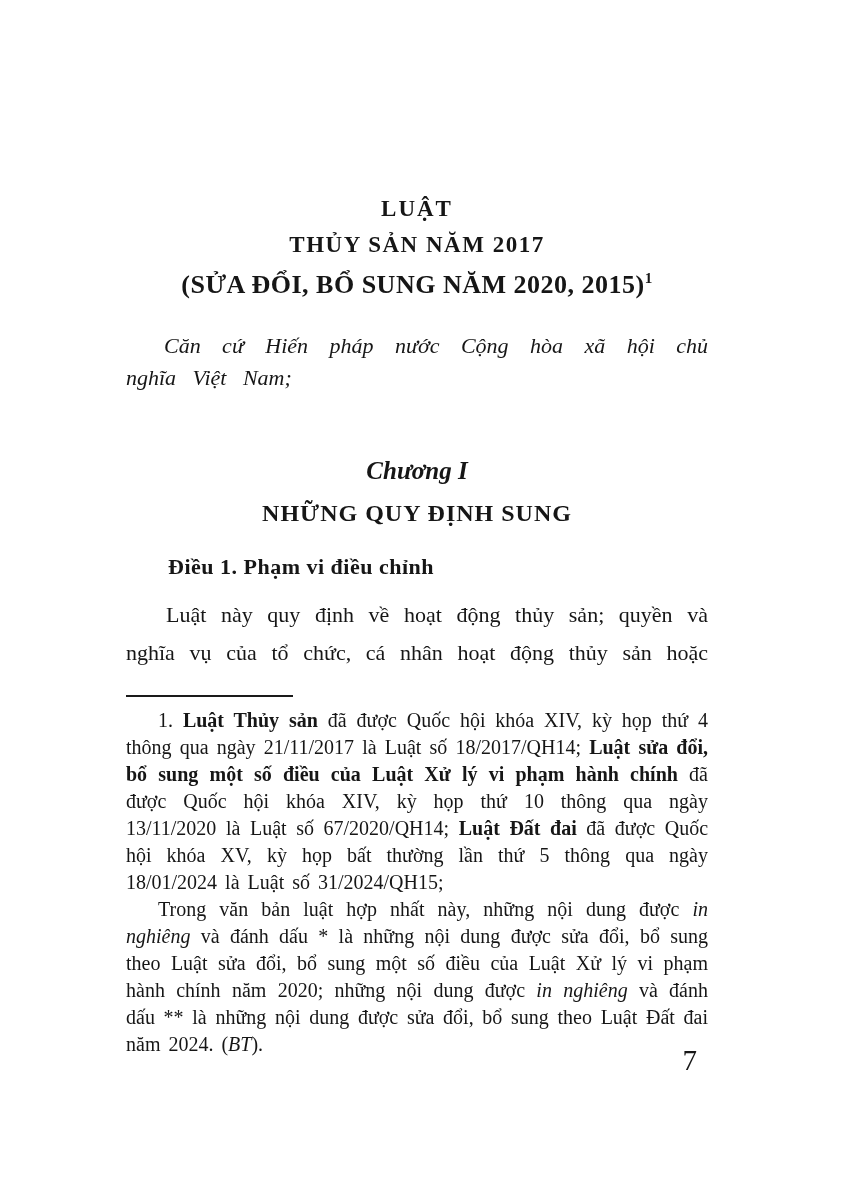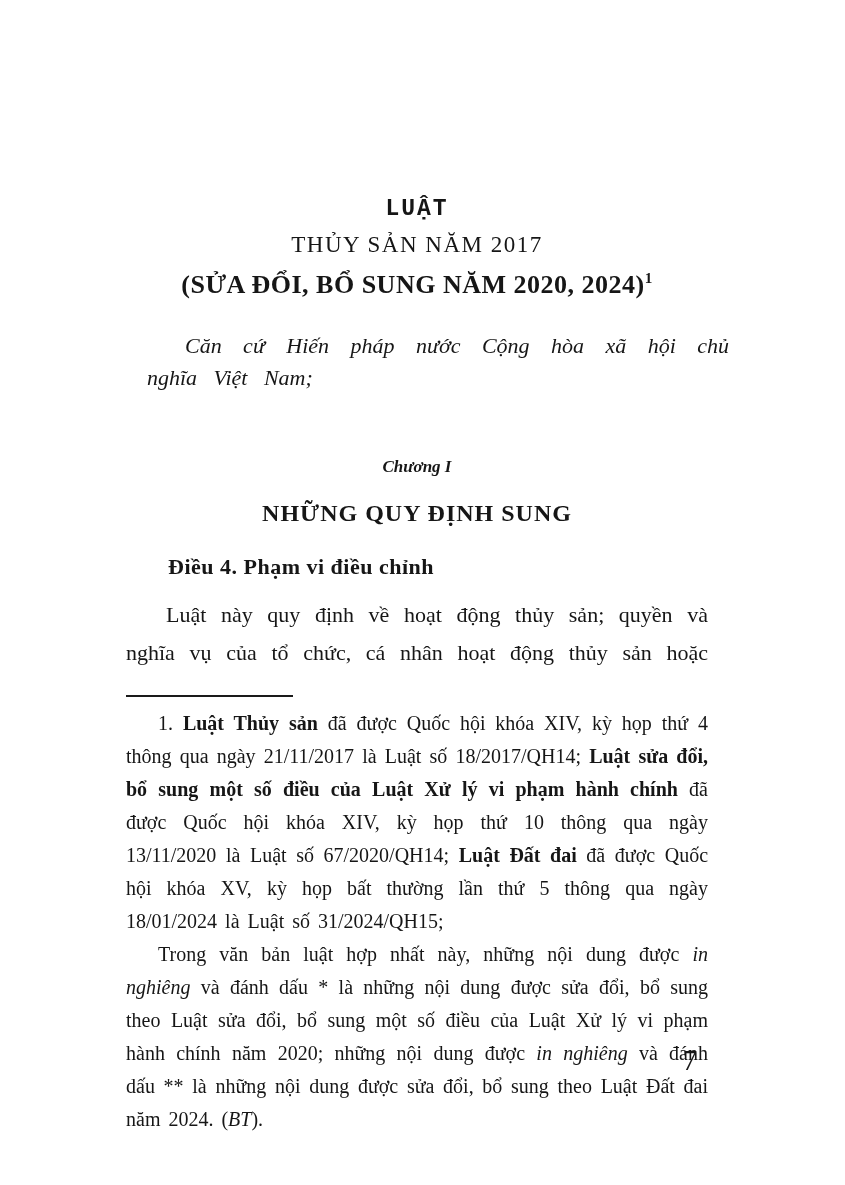--- a/index.html
+++ b/index.html
@@ -24,26 +24,25 @@
     padding: 0;
     font-weight: normal;
   }
 
   .t1 {
     top: 196px;
     text-align: center;
     font-weight: 700;
     font-size: 23px;
     letter-spacing: 2px;
-    font-family: Liberation Mono, monospace;
   }
   .t2 {
     top: 232px;
     text-align: center;
-    font-weight: 400;
+    font-weight: 700;
     font-size: 23px;
     letter-spacing: 1.5px;
   }
   .t3 {
     top: 270px;
     text-align: center;
     font-weight: 700;
     font-size: 26px;
     letter-spacing: 0.5px;
     white-space: nowrap;
@@ -51,39 +50,38 @@
   .t3 sup {
     font-size: 58%;
     vertical-align: super;
     line-height: 0;
   }
 
   .preamble {
     font-style: italic;
     font-size: 22px;
     line-height: 32px;
-    margin-left: 21px;
   }
   .p1 {
     top: 330px;
     text-align: justify;
     text-indent: 38px;
     word-spacing: 11px;
   }
   .p2 {
     top: 394px;
     text-indent: 38px;
   }
 
   .chapter-label {
     top: 457px;
     text-align: center;
     font-weight: 700;
     font-style: italic;
-    font-size: 17px;
+    font-size: 25px;
   }
   .chapter-title {
     top: 500px;
     text-align: center;
     font-weight: 700;
     font-size: 24px;
     letter-spacing: 1px;
   }
 
   .article-heading {
@@ -107,21 +105,21 @@
   .footnote-rule {
     top: 695px;
     width: 167px;
     border-top: 2px solid #1a1a1a;
     height: 0;
   }
 
   .footnotes {
     top: 707px;
     font-size: 20px;
-    line-height: 33px;
+    line-height: 27px;
     text-align: justify;
     word-spacing: 3px;
   }
   .fn-para {
     margin: 0;
     text-indent: 32px;
   }
 
   .run-bold  { font-weight: 700; }
   .run-italic { font-style: italic; }
@@ -137,30 +135,30 @@
 </style>
 </head>
 <body>
 
 <div class="page">
 
   <div class="t1">LUẬT</div>
 
   <div class="t2">THỦY SẢN NĂM 2017</div>
 
-  <div class="t3"><span>(SỬA ĐỔI, BỔ SUNG NĂM 2020, 2024)</span><sup>1</sup></div>
+  <div class="t3"><span>(SỬA ĐỔI, BỔ SUNG NĂM 2020, 2015)</span><sup>1</sup></div>
 
   <p class="preamble p1">Căn cứ Hiến pháp nước Cộng hòa xã hội chủ nghĩa Việt Nam;</p>
 
 
   <div class="chapter-label">Chương I</div>
 
   <div class="chapter-title">NHỮNG QUY ĐỊNH SUNG</div>
 
-  <h2 class="article-heading">Điều 4. Phạm vi điều chỉnh</h2>
+  <h2 class="article-heading">Điều 1. Phạm vi điều chỉnh</h2>
 
   <p class="article-body">Luật này quy định về hoạt động thủy sản; quyền và nghĩa vụ của tổ chức, cá nhân hoạt động thủy sản hoặc</p>
 
   <div class="footnote-rule"></div>
 
   <div class="footnotes">
     <p class="fn-para"><span>1. </span><span class="run-bold">Luật Thủy sản</span><span> đã được Quốc hội khóa XIV, kỳ họp thứ 4 thông qua ngày 21/11/2017 là Luật số 18/2017/QH14; </span><span class="run-bold">Luật sửa đổi, bổ sung một số điều của Luật Xử lý vi phạm hành chính</span><span> đã được Quốc hội khóa XIV, kỳ họp thứ 10 thông qua ngày 13/11/2020 là Luật số 67/2020/QH14; </span><span class="run-bold">Luật Đất đai</span><span> đã được Quốc hội khóa XV, kỳ họp bất thường lần thứ 5 thông qua ngày 18/01/2024 là Luật số 31/2024/QH15;</span></p>
     <p class="fn-para"><span>Trong văn bản luật hợp nhất này, những nội dung được </span><span class="run-italic">in nghiêng</span><span> và đánh dấu * là những nội dung được sửa đổi, bổ sung theo Luật sửa đổi, bổ sung một số điều của Luật Xử lý vi phạm hành chính năm 2020; những nội dung được </span><span class="run-italic">in nghiêng</span><span> và đánh dấu ** là những nội dung được sửa đổi, bổ sung theo Luật Đất đai năm 2024. (</span><span class="run-italic">BT</span><span>).</span></p>
   </div>
 

